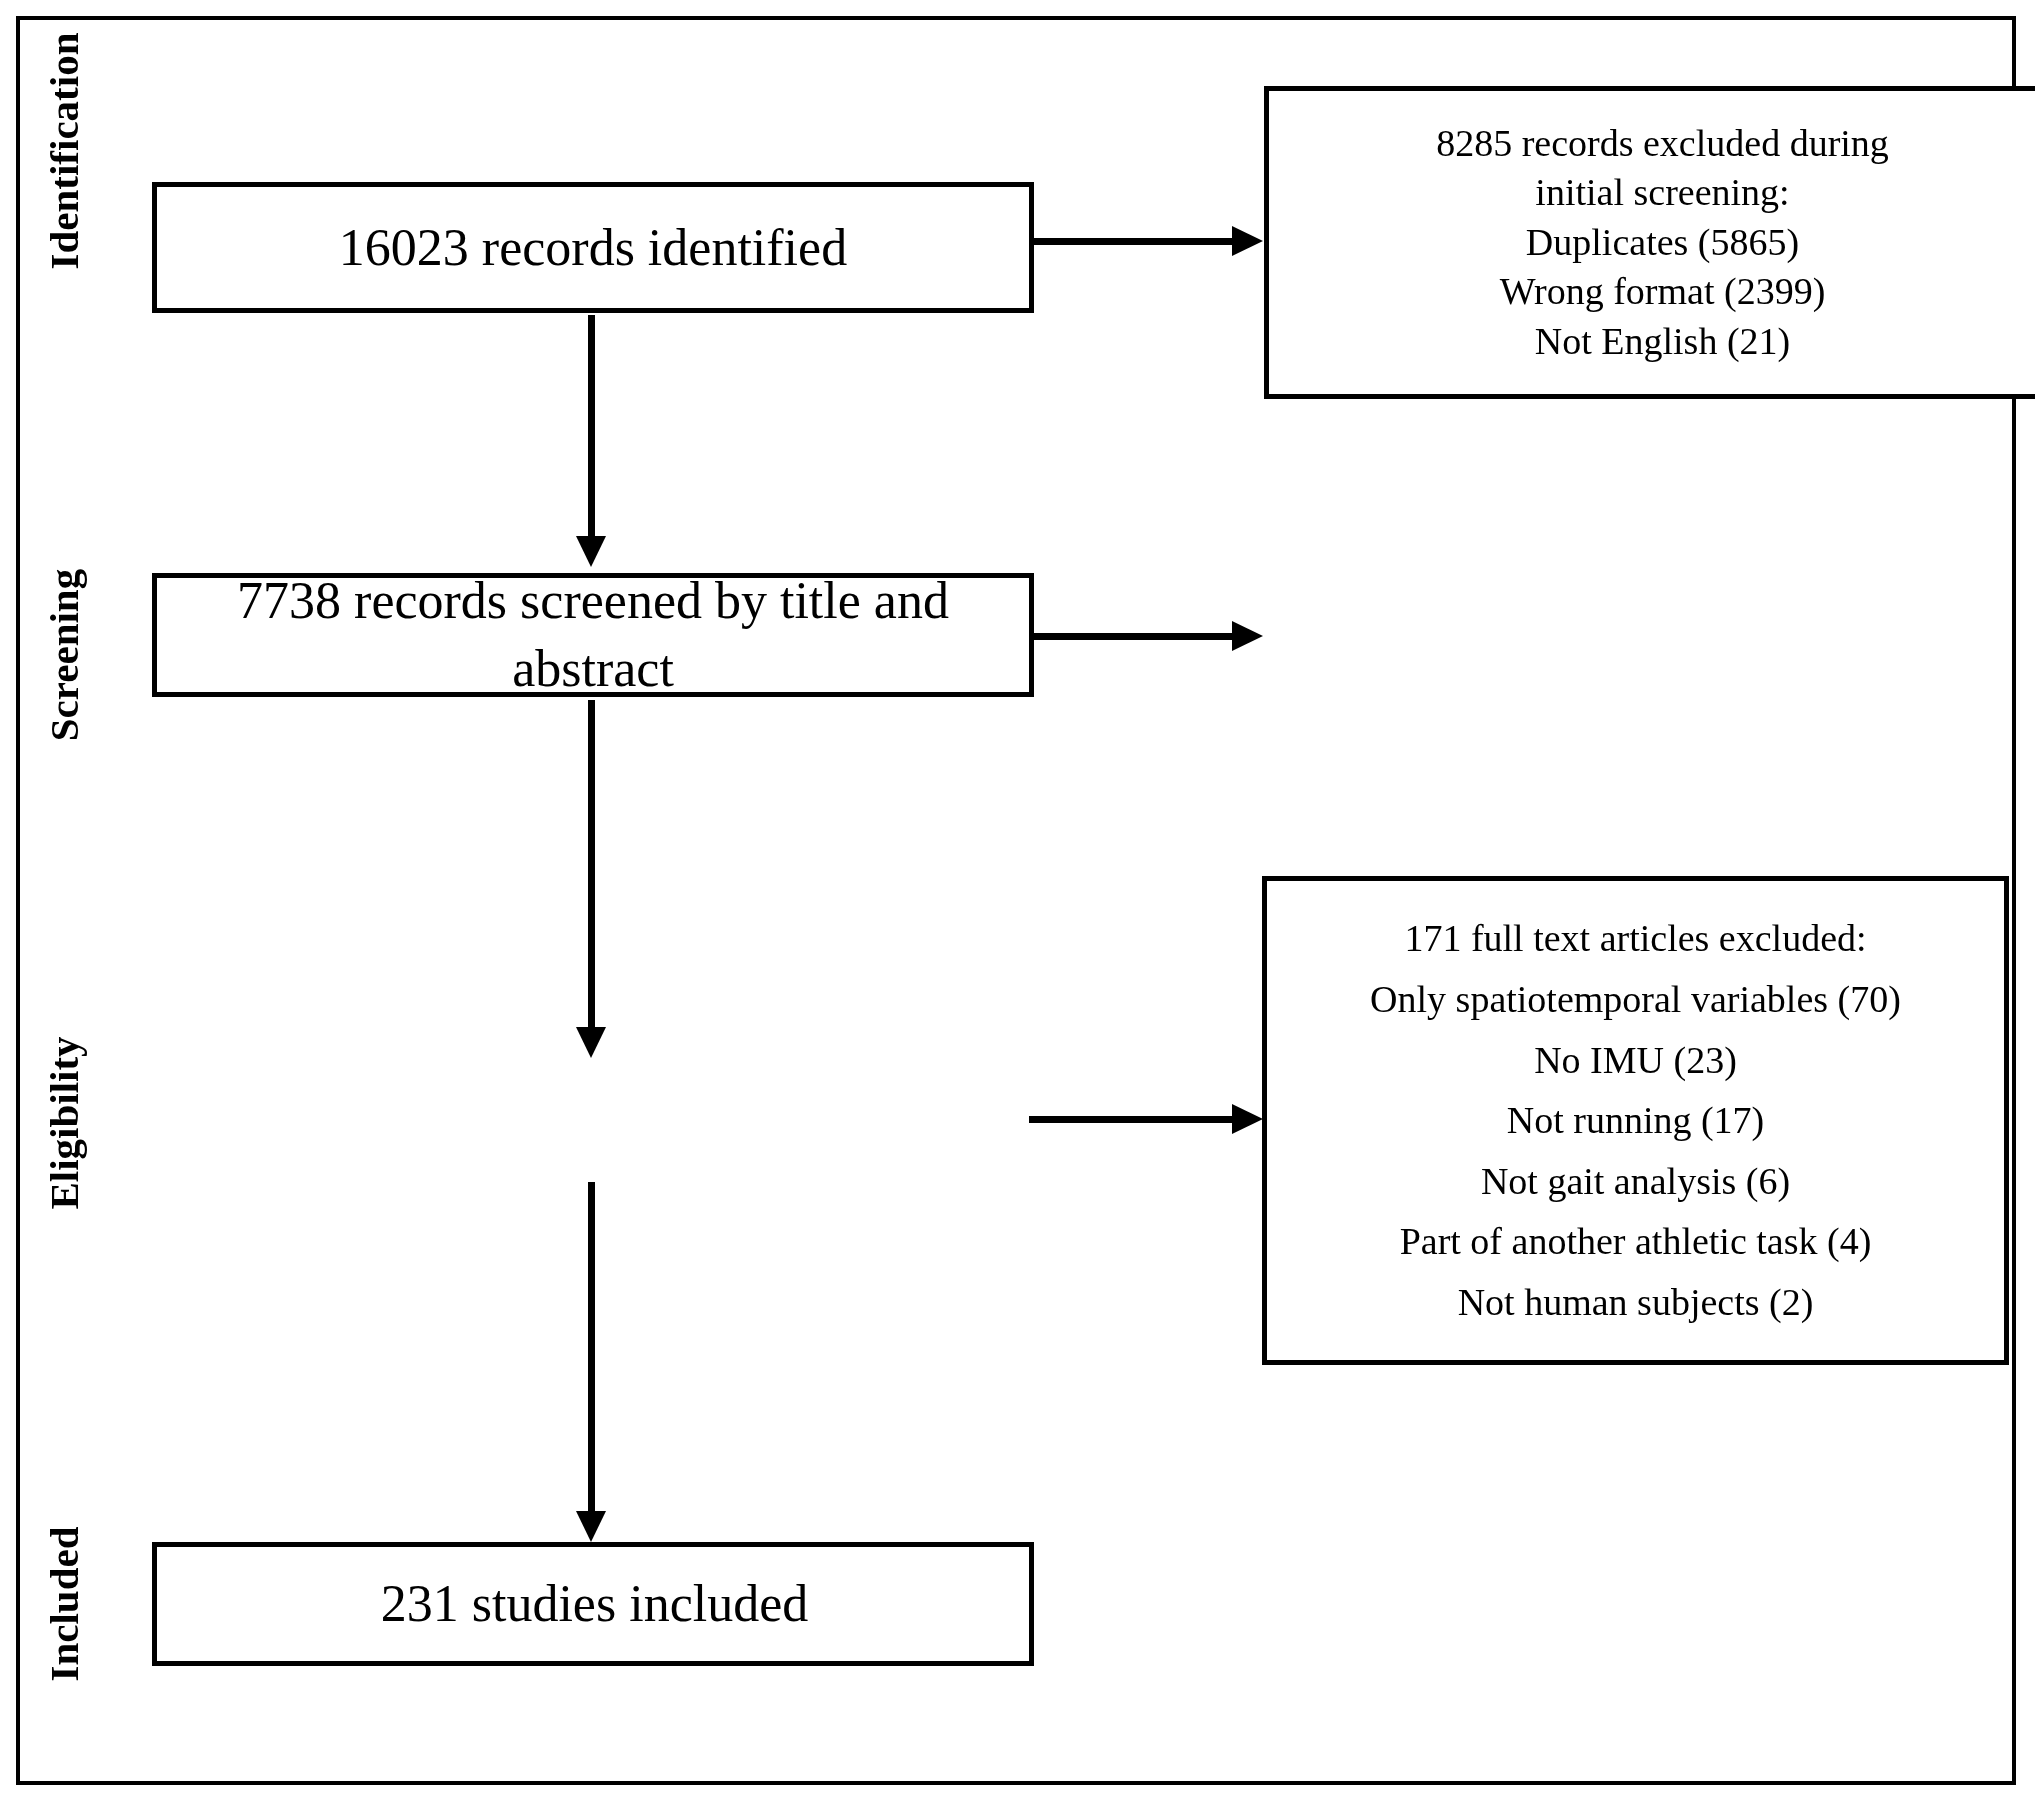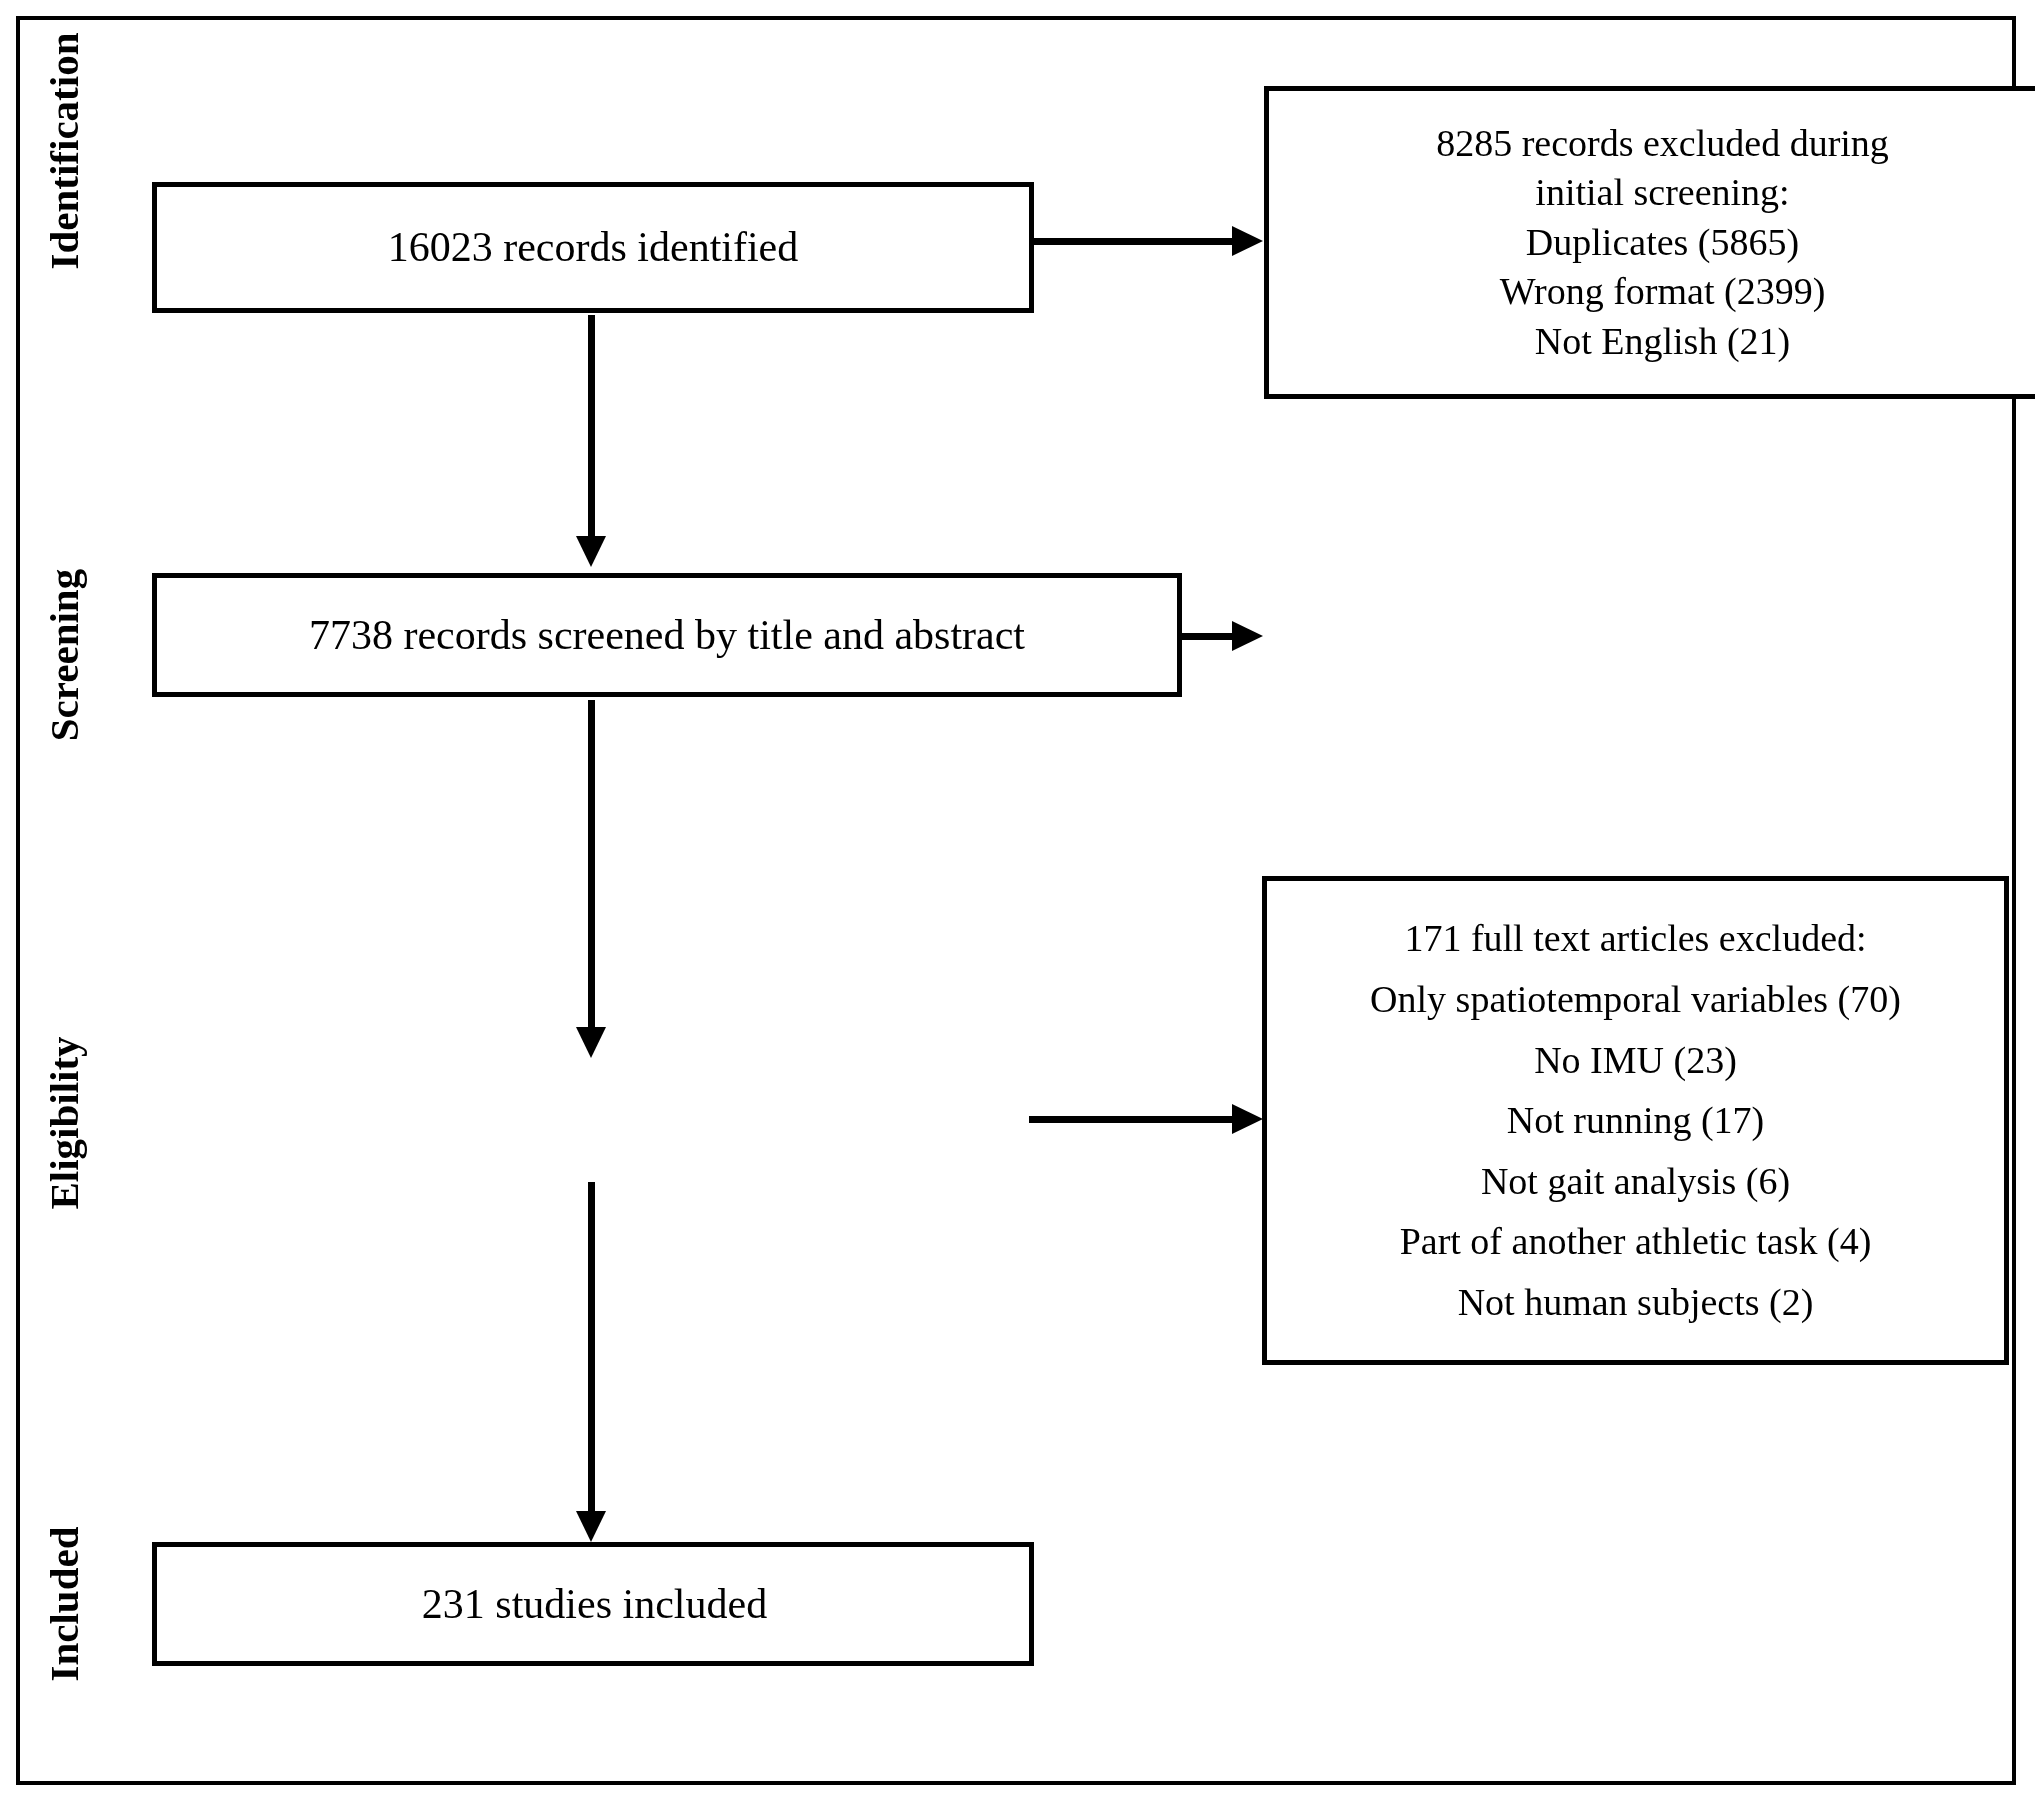--- a/index.html
+++ b/index.html
@@ -46,21 +46,21 @@
     position: absolute;
     border: 5.7px solid #000000;
     background: #ffffff;
     box-sizing: border-box;
     display: flex;
     flex-direction: column;
     align-items: center;
     justify-content: center;
     text-align: center;
     color: #000000;
-    font-size: 42px;
+    font-size: 52px;
     line-height: 1.30;
     padding: 4.9px 13px;
   }
   .flow-box .ln { display: block; }
   .flow-box .ln.it { }
 
   
   .v-line {
     position: absolute;
     width: 6.5px;
@@ -126,21 +126,21 @@
   </div>
 
   <div class="flow-box" style="left:1264px; top:86px; width:797px; height:313px; font-size:38px; line-height:1.30;">
     <span class="ln">8285 records excluded during</span>
     <span class="ln">initial screening:</span>
     <span class="ln it">Duplicates (5865)</span>
     <span class="ln it">Wrong format (2399)</span>
     <span class="ln it">Not English (21)</span>
   </div>
 
-  <div class="flow-box" style="left:152px; top:573px; width:1030px; height:124px;">
+  <div class="flow-box" style="left:152px; top:573px; width:882px; height:124px;">
     <span class="ln">7738 records screened by title and abstract</span>
   </div>
 
 
   <div class="flow-box" style="left:1262px; top:876px; width:747px; height:489px; font-size:38px; line-height:1.28;gap:12px;">
     <span class="ln">171 full text articles excluded:</span>
     <span class="ln it">Only spatiotemporal variables (70)</span>
     <span class="ln it">No IMU (23)</span>
     <span class="ln it">Not running (17)</span>
     <span class="ln it">Not gait analysis (6)</span>

